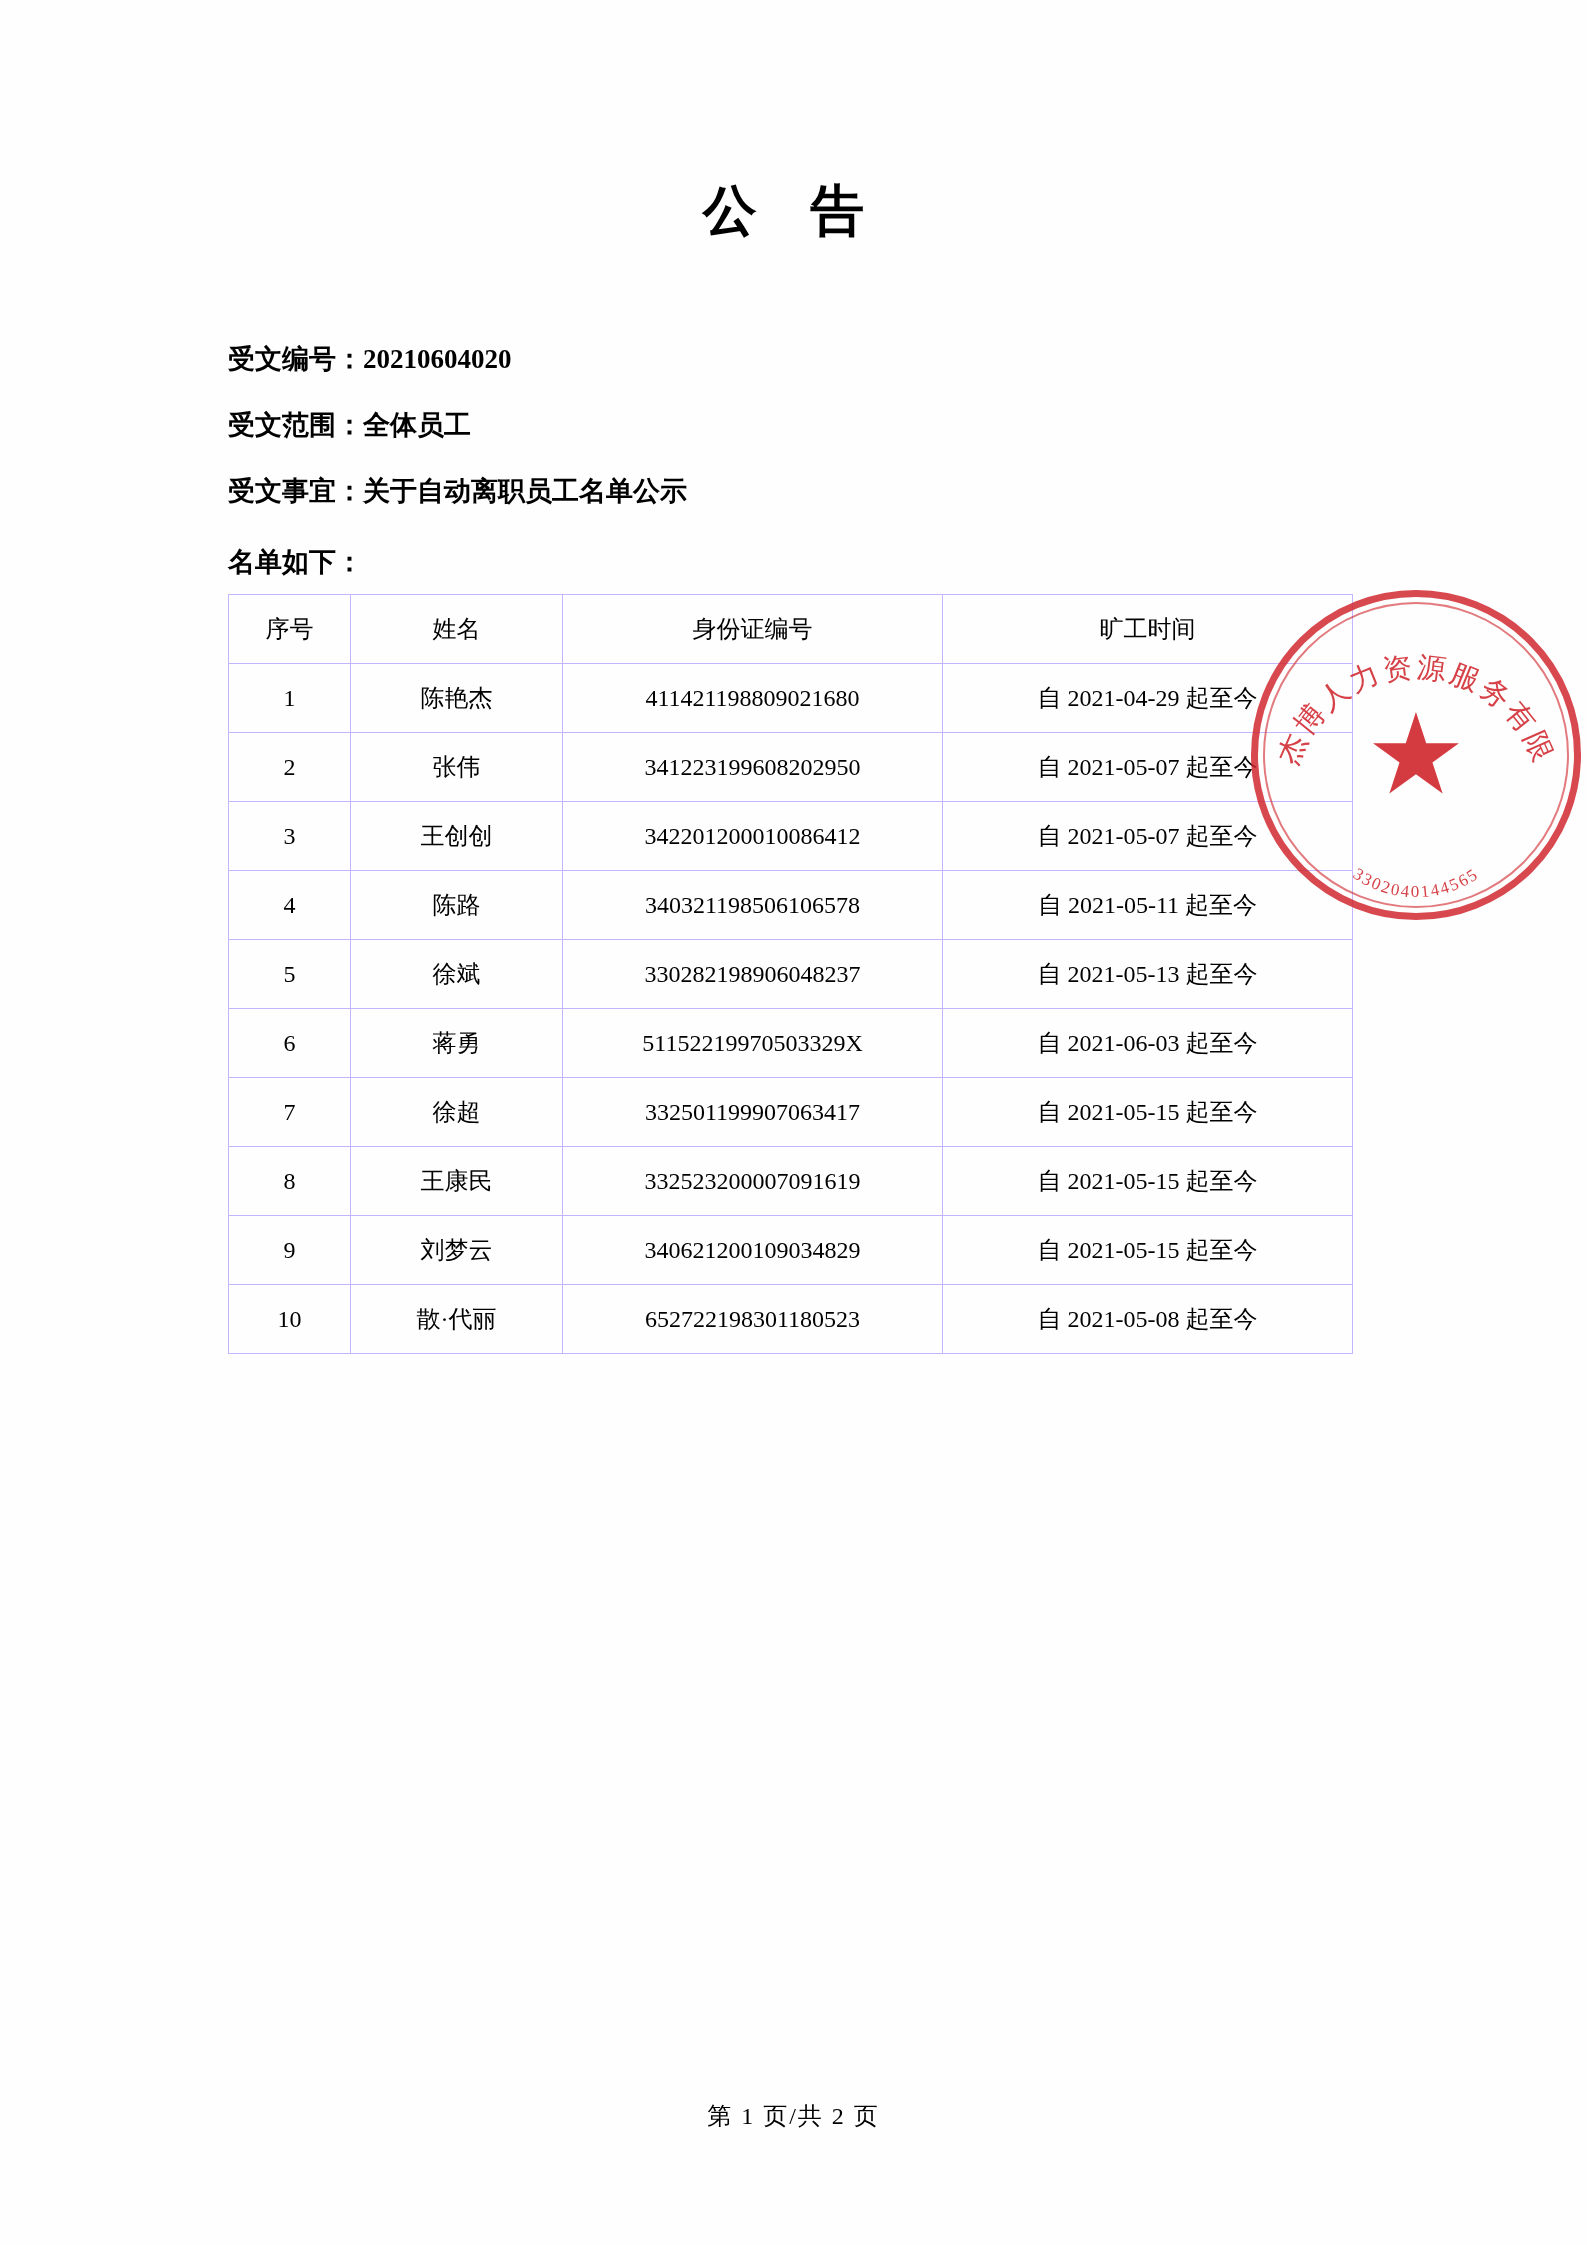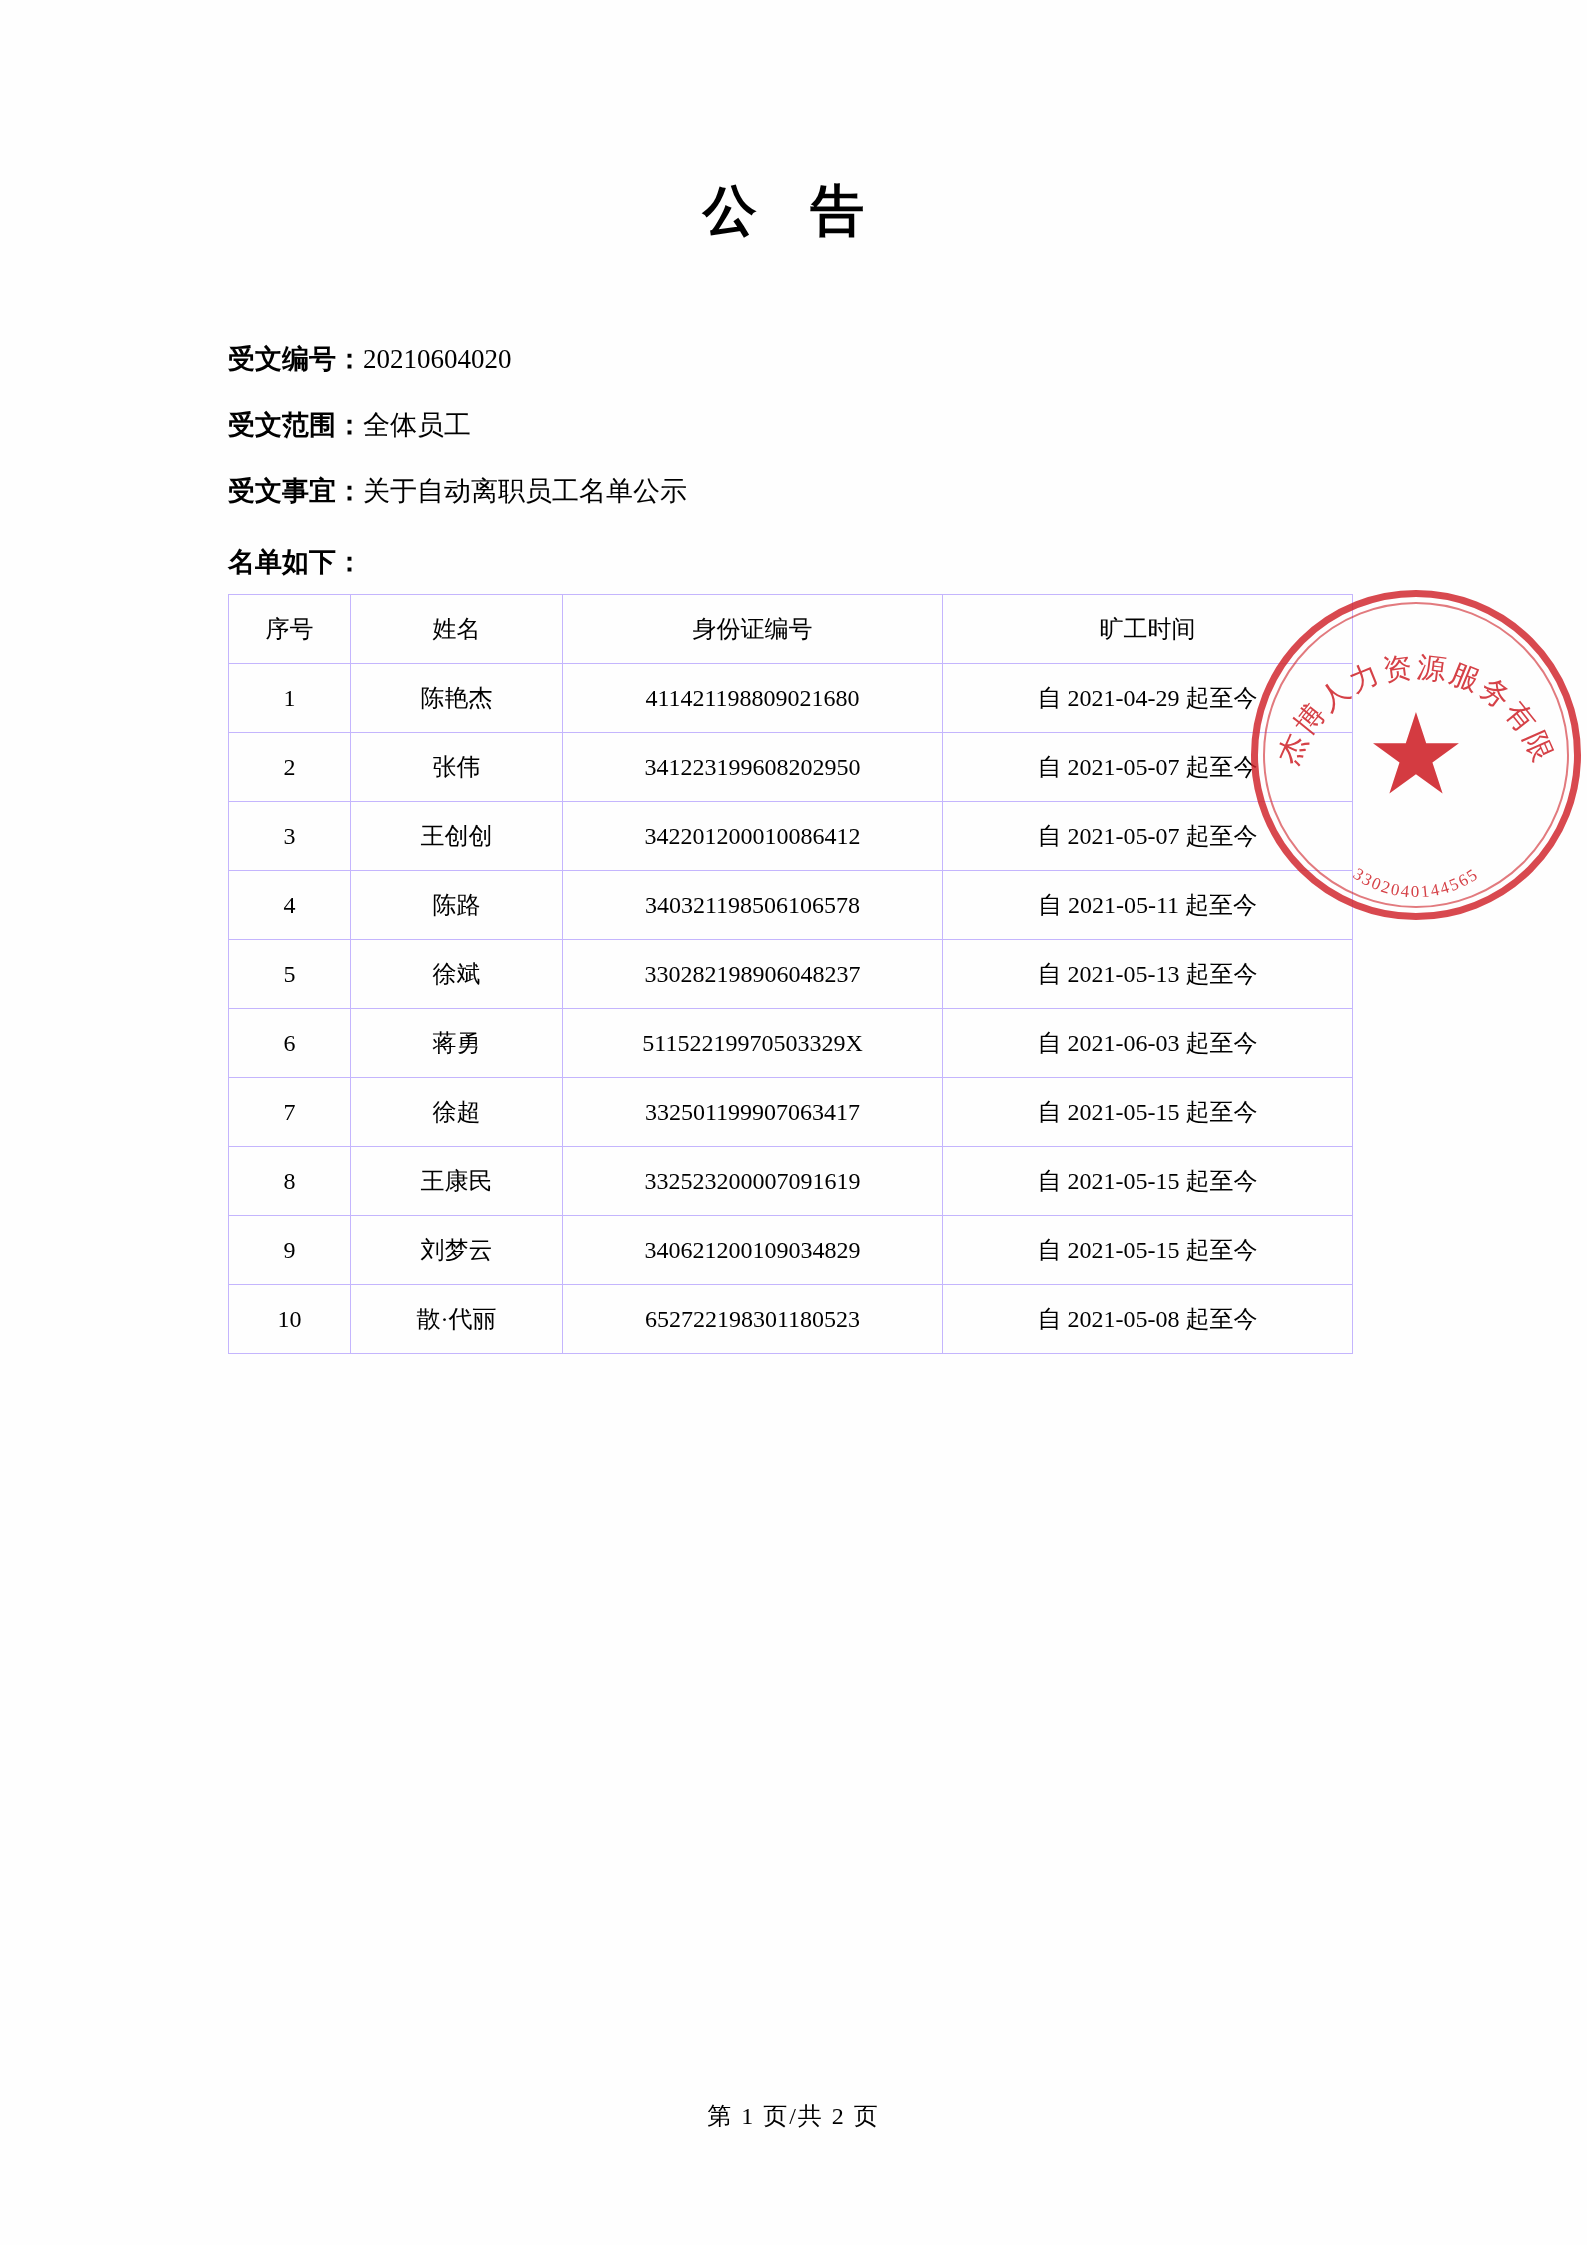--- a/index.html
+++ b/index.html
@@ -41,24 +41,24 @@
   .meta-line {
     font-size: 27px;
     line-height: 1.0;
     margin-bottom: 39px;
     white-space: nowrap;
   }
   .meta-label {
     font-weight: bold;
   }
   .meta-value {
-    font-weight: normal;
+    font-weight: bold;
   }
   .meta-value.bold {
-    font-weight: normal;
+    font-weight: bold;
   }
   .salutation {
     font-size: 27px;
     margin-top: 0;
     margin-bottom: 36px;
   }
   .para {
     font-size: 27px;
     line-height: 2.05;
     text-align: justify;

